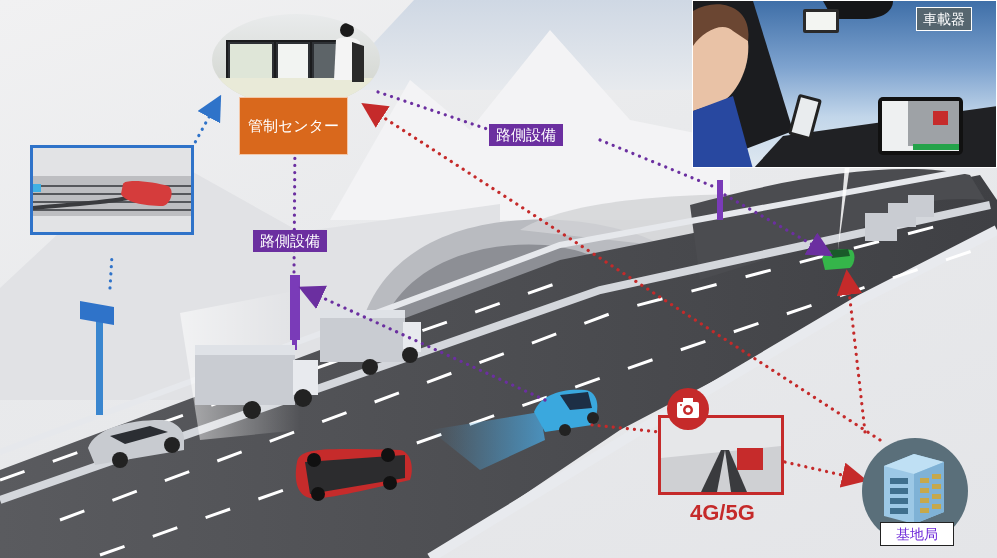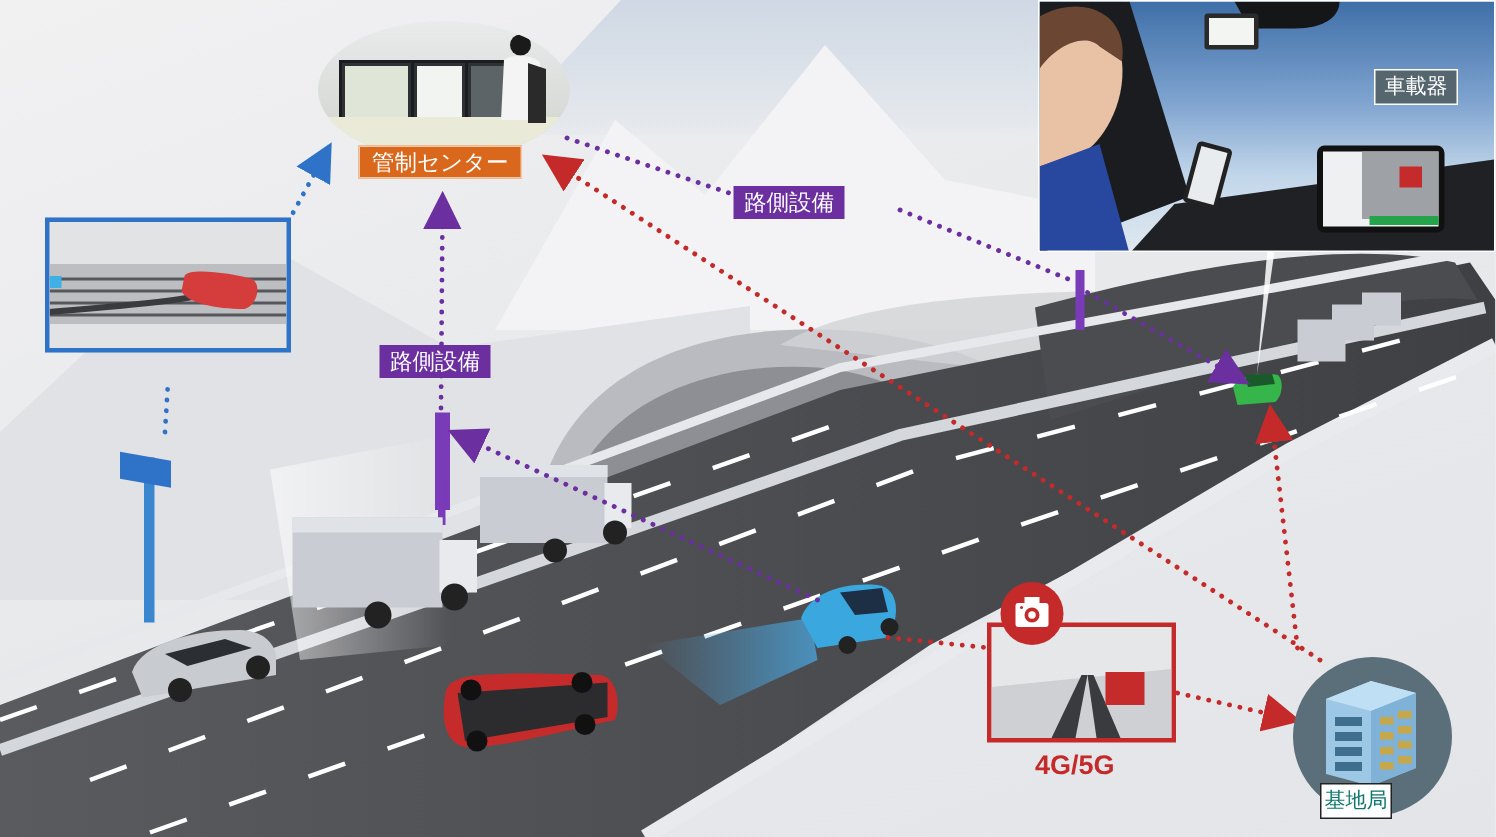--- a/index.html
+++ b/index.html
@@ -8,27 +8,27 @@
     background:
       linear-gradient(160deg,#f1f1f2 0%,#e9eaec 40%,#e4e5e8 100%);}
   .sky{position:absolute;left:330px;top:0;width:420px;height:90px;
     background:linear-gradient(180deg,#cfd8e4 0%,#e7eaee 100%);
     clip-path:polygon(20% 0,100% 0,100% 100%,0 100%);}
   .mtn{position:absolute;background:#f6f6f7;}
   .mtn.m1{left:330px;top:20px;width:400px;height:200px;clip-path:polygon(0 100%,20% 30%,35% 55%,55% 5%,75% 50%,100% 60%,100% 100%);background:#f3f3f5;}
   .mtn.m2{left:0;top:120px;width:500px;height:280px;clip-path:polygon(0 60%,30% 10%,60% 40%,100% 30%,100% 100%,0 100%);background:#e1e2e5;}
   .svg-layer{position:absolute;left:0;top:0;}
   .label{position:absolute;color:#fff;font-size:14px;line-height:20px;padding:1px 6px;white-space:nowrap;box-sizing:border-box;}
-  .lbl-center{left:239px;top:97px;background:#d9681c;border:1px solid #f3c7a8;font-size:15px;padding:0 8px;}
+  .lbl-center{left:239px;top:97px;background:#d9681c;border:1px solid #f3c7a8;font-size:15px;padding:18px 8px;}
   .lbl-camera{left:67px;top:231px;background:#2f73c9;font-size:15px;padding:2px 8px;border:1px solid #cde0f5;}
   .lbl-road1{left:489px;top:124px;background:#6b2fa0;font-size:15px;padding:1px 7px;}
   .lbl-road2{left:253px;top:230px;background:#6b2fa0;font-size:15px;padding:1px 7px;}
-  .lbl-onboard{left:916px;top:7px;background:#56666f;border:1px solid #fff;font-size:14px;padding:1px 6px;margin-top:39px;}
-  .lbl-base{left:880px;top:522px;background:#fff;color:#0f766e;border:1px solid #222;font-size:14px;padding:1px 2px;}
-  .lbl-4g{position:absolute;left:690px;top:500px;color:#c52a2a;font-size:18px;font-weight:bold;font-family:"Liberation Sans",sans-serif;}
+  .lbl-onboard{left:916px;top:7px;background:#56666f;border:1px solid #fff;font-size:14px;padding:1px 6px;}
+  .lbl-base{left:880px;top:522px;background:#fff;color:#6d28d9;border:1px solid #222;font-size:14px;padding:1px 15px;}
+  .lbl-4g{position:absolute;left:690px;top:500px;color:#c52a2a;font-size:22px;font-weight:bold;font-family:"Liberation Sans",sans-serif;}
   .center-photo{position:absolute;left:212px;top:14px;width:168px;height:92px;border-radius:50%;overflow:hidden;
     background:linear-gradient(180deg,#e9ebec 0%,#d9dcd8 60%,#cfd2c6 100%);}
   .monitor{position:absolute;top:26px;height:38px;background:#2d3034;border:2px solid #1b1c1e;}
   .monitor .scr{position:absolute;left:2px;top:2px;right:2px;bottom:2px;}
   .person{position:absolute;left:118px;top:8px;width:34px;height:60px;}
   .desk{position:absolute;left:0;top:64px;width:100%;height:28px;background:#e9ead8;}
   .camera-box{position:absolute;left:30px;top:145px;width:164px;height:90px;border:3px solid #2f73c9;background:#d6d8da;overflow:hidden;box-sizing:border-box;}
   .onboard-box{position:absolute;left:692px;top:0;width:305px;height:168px;overflow:hidden;border:1px solid #fff;box-sizing:border-box;
     background:linear-gradient(180deg,#3f6fa8 0%,#7ea3cf 40%,#c2d6ea 70%,#dfe8f0 100%);}
   .base-circle{position:absolute;left:862px;top:438px;width:106px;height:106px;border-radius:50%;background:#5a6f7a;}

